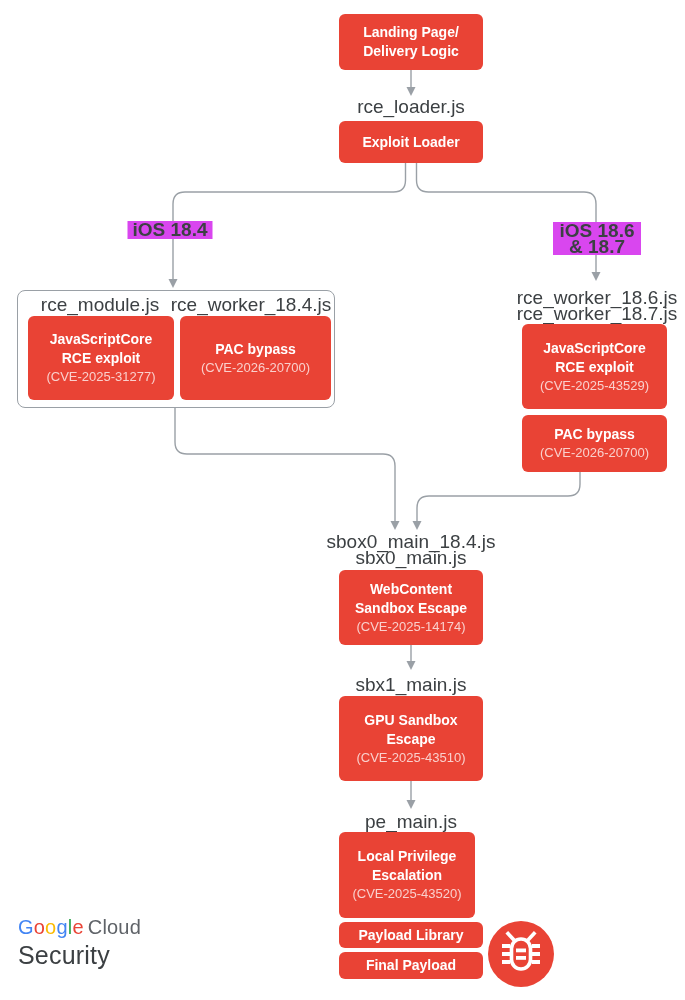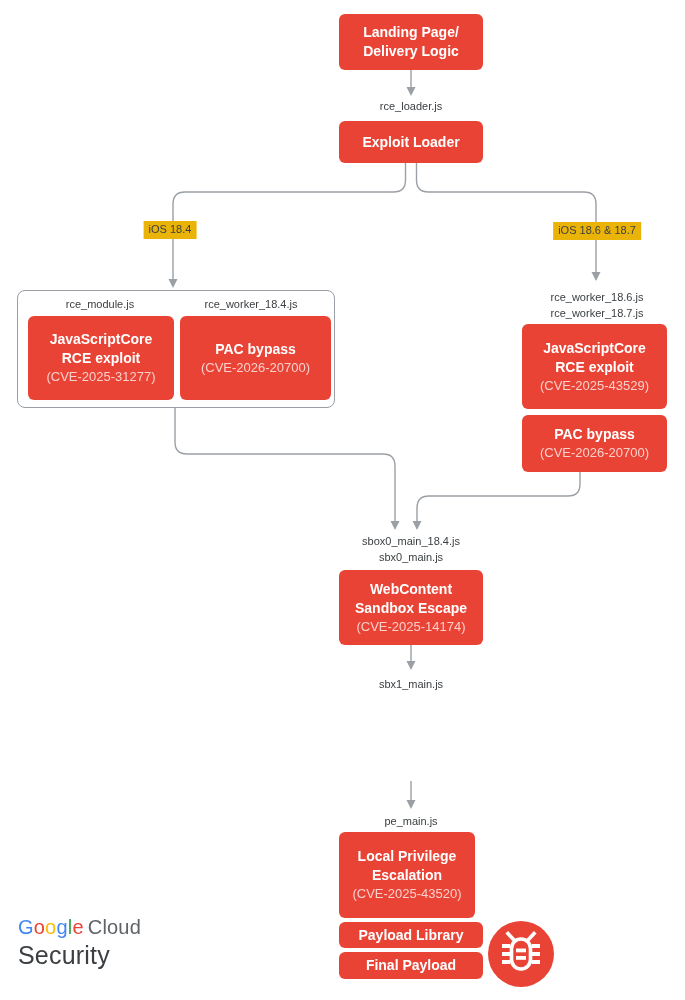--- a/index.html
+++ b/index.html
@@ -29,28 +29,28 @@
     line-height: 19px;
     white-space: pre-line;
   }
   .rbox .cve {
     font-size: 13px;
     line-height: 18px;
     color: rgba(255,255,255,0.75);
   }
   .flabel {
     position: absolute;
-    font-size: 11px;
+    font-size: 19px;
     line-height: 15.5px;
     color: #3C4043;
     text-align: center;
     white-space: pre-line;
     transform: translateX(-50%);
   }
-  .branch { background: #eab308; padding: 1px 5px; }
+  .branch { background: #d946ef; padding: 1px 5px; font-weight: bold; }
   .group {
     position: absolute;
     border: 1.5px solid #9AA0A6;
     border-radius: 8px;
     background: #ffffff;
   }
   .bugwrap { position: absolute; left: 488px; top: 921px; width: 66px; height: 66px; }
   .logo { position: absolute; left: 18px; top: 916px; }
   .logo .line1 { font-size: 20px; letter-spacing: 0.2px; }
   .logo .line2 { font-size: 25px; color: #3C4043; margin-top: 2px; letter-spacing: 0.2px; }
@@ -140,20 +140,25 @@
 sbx0_main.js</div>
 
   <div class="rbox" style="left:339px; top:570px; width:144px; height:75px;">
     <span class="t">WebContent
 Sandbox Escape</span>
     <span class="cve">(CVE-2025-14174)</span>
   </div>
 
   <div class="flabel" style="left:411px; top:677px;">sbx1_main.js</div>
 
+  <div class="rbox" style="left:339px; top:696px; width:144px; height:85px;">
+    <span class="t">GPU Sandbox
+Escape</span>
+    <span class="cve">(CVE-2025-43510)</span>
+  </div>
 
   <div class="flabel" style="left:411px; top:814px;">pe_main.js</div>
 
   <div class="rbox" style="left:339px; top:832px; width:136px; height:86px;">
     <span class="t">Local Privilege
 Escalation</span>
     <span class="cve">(CVE-2025-43520)</span>
   </div>
 
   <div class="rbox" style="left:339px; top:952px; width:144px; height:27px;">

